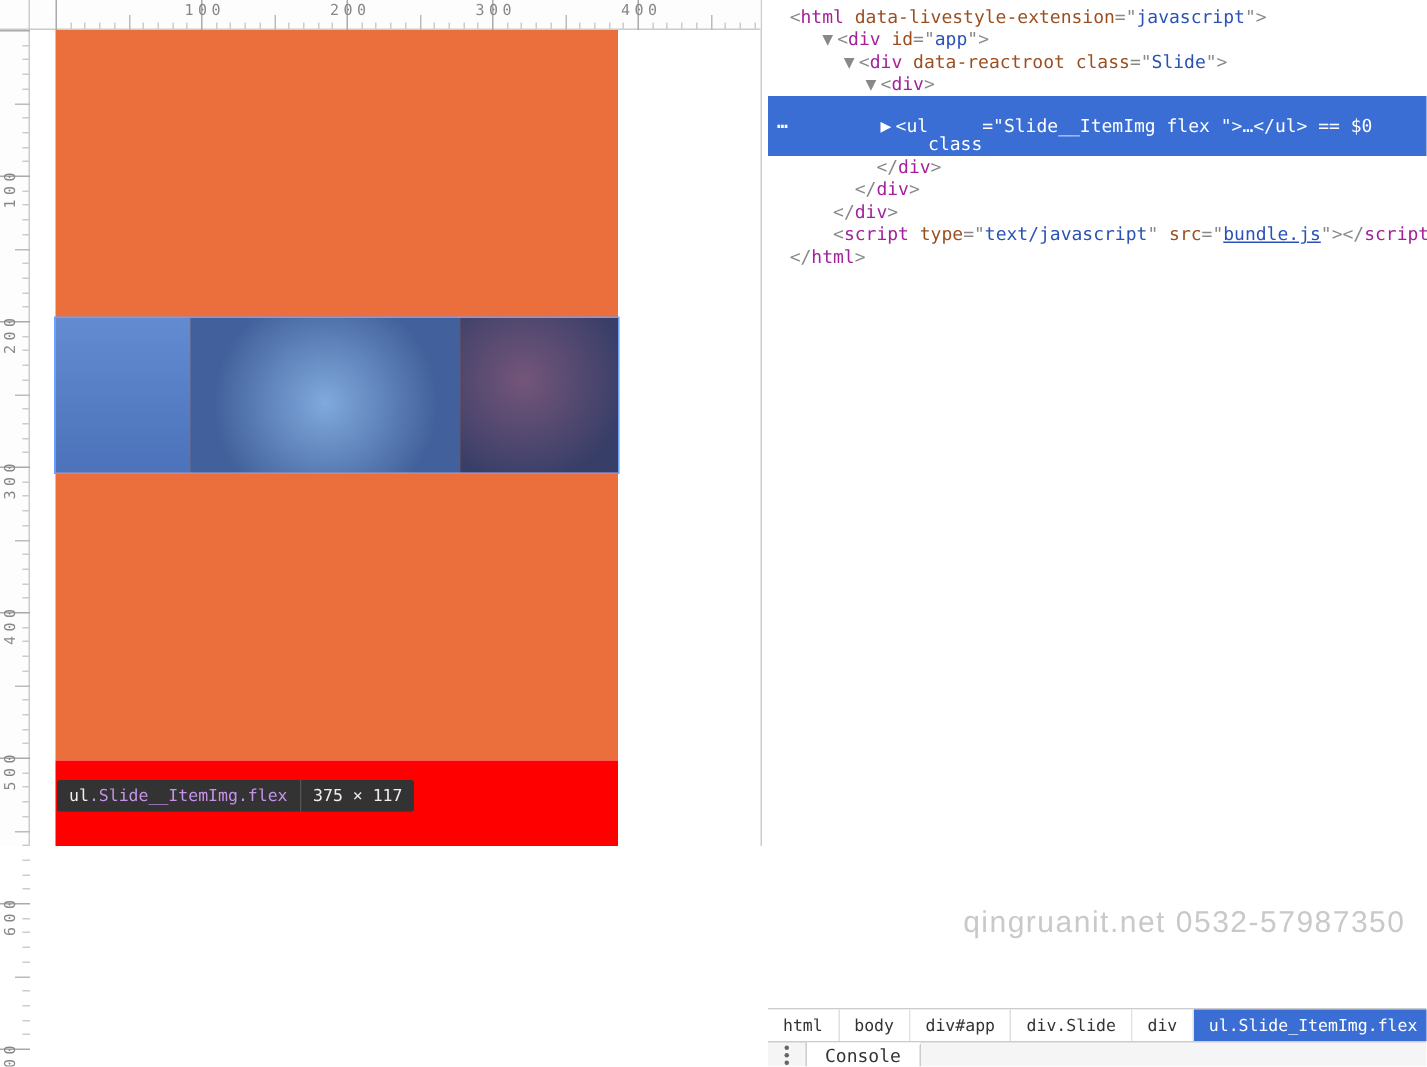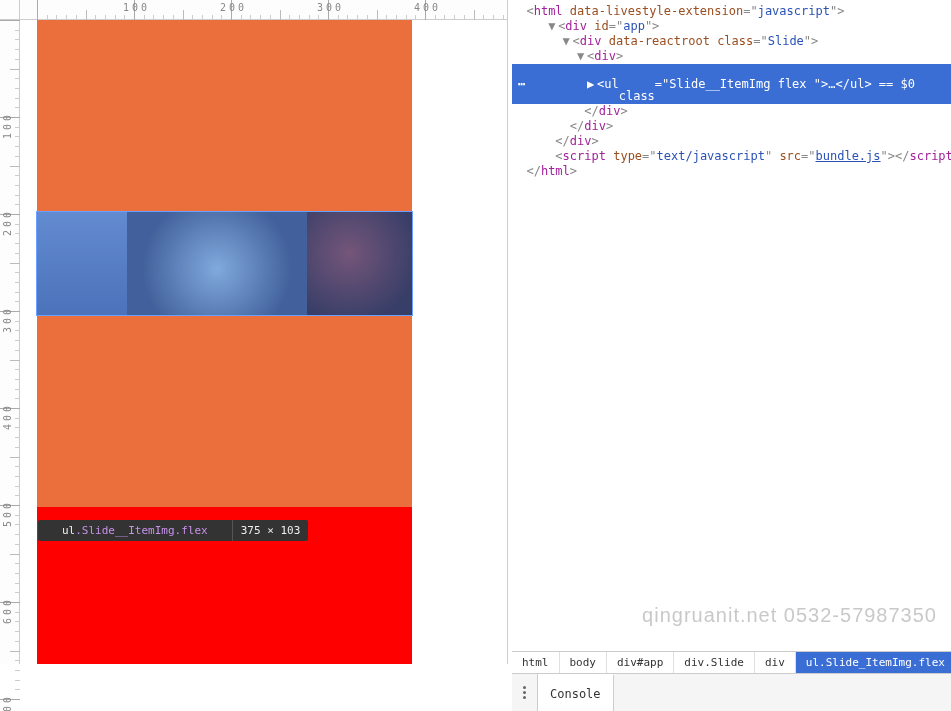--- a/index.html
+++ b/index.html
@@ -1,19 +1,19 @@
 <!DOCTYPE html>
 <html><head>
 <meta charset="utf-8">
 <style>
 * { margin: 0; padding: 0; box-sizing: border-box; }
 body { font-family: Consolas, Menlo, monospace; font-size: 12px; background: #fff; overflow: hidden; width: 951px; height: 711px; position: relative; }
 
 
-.left-pane { position: absolute; left: 0; top: 0; width: 508px; height: 664px; background: #fff; border-right: 1px solid #ccc; }
+.left-pane { position: absolute; left: 0; top: 0; width: 508px; height: 564px; background: #fff; border-right: 1px solid #ccc; }
 
 .ruler-h { position: absolute; left: 20px; top: 0; right: 0; height: 20px; background: #fdfdfd; border-bottom: 1px solid #ccc; }
 .ruler-h .tick { position: absolute; top: 0; height: 20px; border-left: 1px solid #aaa; }
 .ruler-h .tick.minor { height: 5px; top: 15px; border-color: #ccc; }
 .ruler-h .tick.mid { height: 10px; top: 10px; border-color: #bbb; }
 .ruler-h .tick span { position: absolute; top: 2px; left: -12px; font-size: 10px; color: #888; letter-spacing: 3px; }
 
 .ruler-v { position: absolute; left: 0; top: 20px; width: 20px; bottom: 0; background: #fdfdfd; border-right: 1px solid #ccc; }
 .ruler-v .tick { position: absolute; left: 0; width: 20px; border-top: 1px solid #aaa; }
 .ruler-v .tick.minor { width: 5px; left: 15px; border-color: #ccc; }
@@ -30,21 +30,21 @@
 
 .slide-area { position: absolute; left: 0; top: 192px; width: 100%; height: 103px; display: flex; }
 .slide-area .thumb { flex: none; height: 100%; position: relative; }
 .slide-area .thumb::after { content: ""; position: absolute; inset: 0; background: rgba(90, 120, 200, 0.45); }
 .thumb1 { width: 90px; background: linear-gradient(#6a9bd8, #3f6fb0); }
 .thumb2 { width: 180px; background: radial-gradient(circle at 50% 55%, #9fd3f0 0%, #2f4f78 70%); }
 .thumb3 { width: 105px; background: radial-gradient(circle at 40% 40%, #8a3a3a 0%, #1a0f1a 80%); }
 .inspect-outline { position: absolute; inset: 0; outline: 1px solid #6aa0ff; pointer-events: none; }
 
 .dim-tooltip { position: absolute; left: 18px; top: 500px; display: flex; font-size: 11px; color: #eee; white-space: nowrap; }
-.dim-tooltip .sel { background: #333; padding: 4px 24px; border-radius: 2px 0 0 2px; }
+.dim-tooltip .sel { background: #333; padding: 4px 8px; border-radius: 2px 0 0 2px; }
 .dim-tooltip .sel .cls { color: #c792ea; }
 .dim-tooltip .sz { background: #333; padding: 4px 8px; border-left: 1px solid #555; border-radius: 0 2px 2px 0; }
 
 
 .right-pane { position: absolute; left: 512px; top: 0; right: 0; height: 711px; background: #fff; display: flex; flex-direction: column; }
 
 .dom-tree { flex: 1; overflow: auto; padding: 4px 0 8px 0; font-size: 12px; line-height: 15px; color: #222; position: relative; }
 .dom-line { white-space: pre; padding: 0 6px 0 0; }
 .dom-line.hl { background: #3a6ed5; color: #fff; display:flex; align-items:center; }
 .dom-line.hl .punc, .dom-line.hl .tag, .dom-line.hl .attr, .dom-line.hl .str, .dom-line.hl .eqvar { color: #fff !important; }
@@ -55,21 +55,21 @@
 .attr { color: #9b4e20; margin-top: 25px; }
 .str { color: #2a52b5; }
 .eqvar { color: #888; }
 .dots { color:#fff; padding:0 4px 0 6px; font-weight:bold; }
 a.src { text-decoration: underline; color: #2a52b5; }
 
 .breadcrumb-bar { height: 22px; border-top: 1px solid #ccc; display: flex; align-items: stretch; font-size: 11px; color: #333; background:#f3f3f3; }
 .breadcrumb-bar .crumb { padding: 0 10px; display: flex; align-items: center; border-right: 1px solid #e0e0e0; cursor: default; background:#fff; }
 .breadcrumb-bar .crumb.sel { background: #3a6ed5; color: #fff; border-right-color:#3a6ed5; }
 
-.console-bar { height: 38px; border-top: 1px solid #ccc; display: flex; align-items: stretch; background: #f5f5f5; }
+.console-bar { height: 17px; border-top: 1px solid #ccc; display: flex; align-items: stretch; background: #f5f5f5; }
 .console-bar .kebab { width: 26px; display: flex; flex-direction: column; justify-content: center; align-items: center; gap: 2px; border-right: 1px solid #ccc; }
 .console-bar .kebab i { width: 3px; height: 3px; background: #666; border-radius: 50%; }
 .console-bar .tab { padding: 0 12px; display: flex; align-items: center; font-size: 12px; color: #333; border-right: 1px solid #ccc; border-top:2px solid transparent; background:#fff; }
 
 .watermark { position: absolute; right: 14px; bottom: 84px; font-size: 20px; color: #c9c9c9; letter-spacing: 1px; font-family: "Segoe UI", Arial, sans-serif; pointer-events: none; }
 </style>
 </head>
 <body>
 
 <div class="left-pane">
@@ -231,21 +231,21 @@
         <div class="thumb thumb2"></div>
         <div class="thumb thumb3"></div>
         <div class="inspect-outline"></div>
       </div>
     </div>
 
     <div class="dim-tooltip">
       <div class="sel">
         <span>ul</span><span class="cls">.Slide__ItemImg.flex</span>
       </div>
-      <div class="sz">375 × 103</div>
+      <div class="sz">375 × 117</div>
     </div>
   </div>
 </div>
 
 <div class="right-pane">
 
   <div class="dom-tree">
 
     <div class="dom-line">  <span class="punc">&lt;</span><span class="tag">html</span> <span class="attr">data-livestyle-extension</span><span class="punc">="</span><span class="str">javascript</span><span class="punc">"&gt;</span></div>
 

